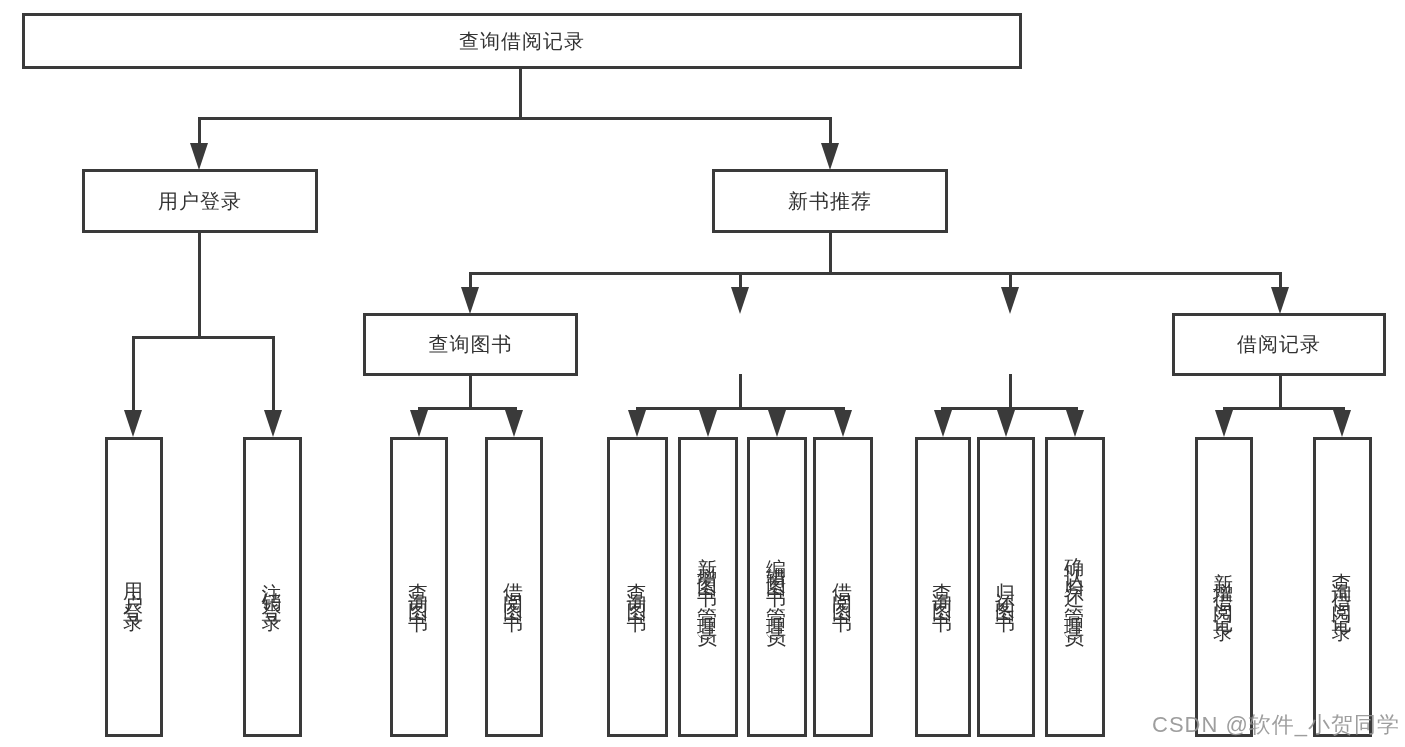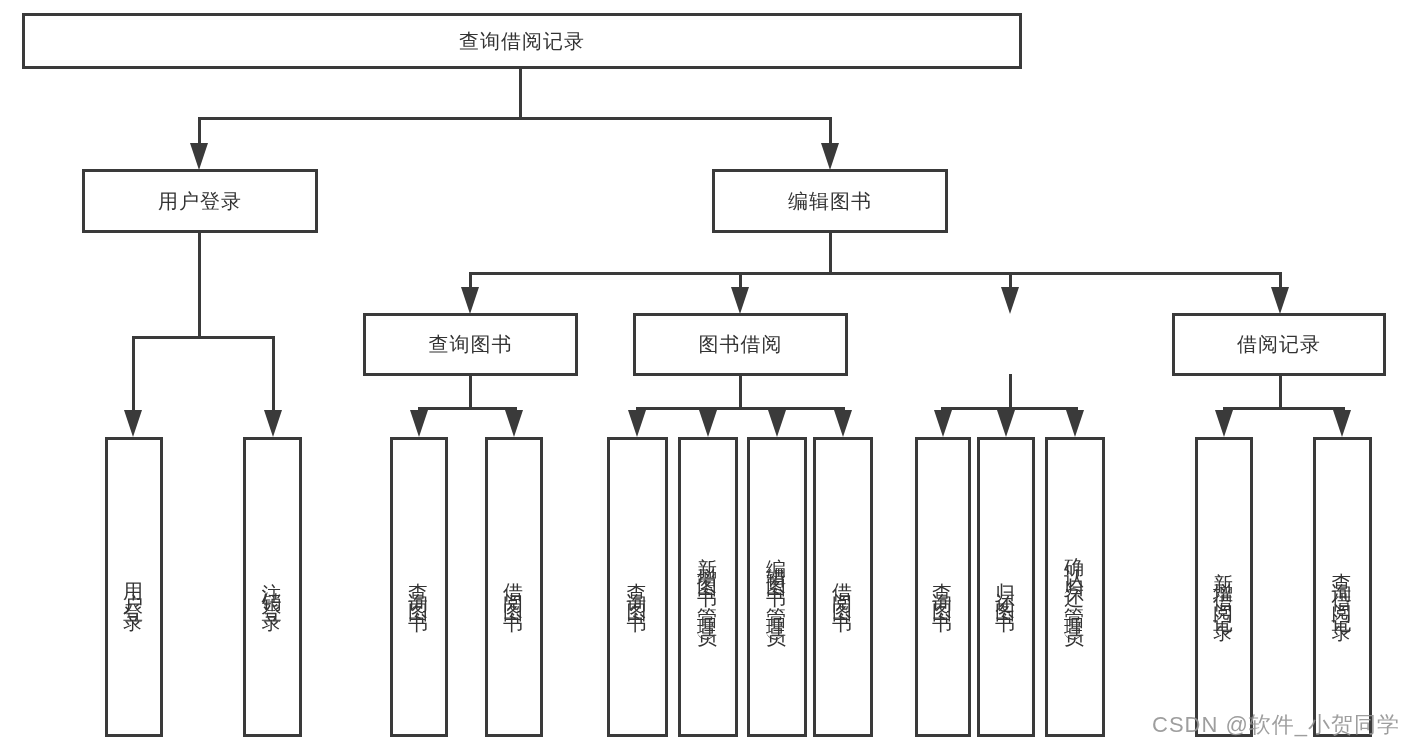--- a/index.html
+++ b/index.html
@@ -95,42 +95,41 @@
   <div class="node" id="n-root">查询借阅记录</div>
 
   <div class="vline" style="left:519px; top:66px;  height:52px;"></div>
   <div class="hline" style="left:198px; top:117px; width:634px;"></div>
   <div class="vline" style="left:198px; top:117px; height:28px;"></div>
   <div class="vline" style="left:829px; top:117px; height:28px;"></div>
   <div class="arrow" style="left:190px; top:143px;"></div>
   <div class="arrow" style="left:821px; top:143px;"></div>
 
   <div class="node" id="n-ul">用户登录</div>
-  <div class="node" id="n-bm">编辑图书</div>
+  <div class="node" id="n-bm">新书推荐</div>
 
   <div class="vline" style="left:198px; top:231px; height:107px;"></div>
   <div class="hline" style="left:132px; top:336px; width:143px;"></div>
   <div class="vline" style="left:132px; top:336px; height:76px;"></div>
   <div class="vline" style="left:272px; top:336px; height:76px;"></div>
   <div class="arrow" style="left:124px; top:410px;"></div>
   <div class="arrow" style="left:264px; top:410px;"></div>
 
   <div class="vline" style="left:829px; top:231px; height:44px;"></div>
   <div class="hline" style="left:469px; top:272px; width:813px;"></div>
   <div class="vline" style="left:469px;  top:272px; height:17px;"></div>
   <div class="vline" style="left:739px;  top:272px; height:17px;"></div>
   <div class="vline" style="left:1009px; top:272px; height:17px;"></div>
   <div class="vline" style="left:1279px; top:272px; height:17px;"></div>
   <div class="arrow" style="left:461px;  top:287px;"></div>
   <div class="arrow" style="left:731px;  top:287px;"></div>
   <div class="arrow" style="left:1001px; top:287px;"></div>
   <div class="arrow" style="left:1271px; top:287px;"></div>
 
   <div class="node" id="n-nb">查询图书</div>
-  <div class="node" id="n-bb">图书借阅</div>
   <div class="node" id="n-br">借阅记录</div>
 
   <div class="vline" style="left:469px; top:374px; height:35px;"></div>
   <div class="hline" style="left:418px; top:407px; width:99px;"></div>
   <div class="arrow" style="left:410px; top:410px;"></div>
   <div class="arrow" style="left:505px; top:410px;"></div>
 
   <div class="vline" style="left:739px; top:374px; height:35px;"></div>
   <div class="hline" style="left:636px; top:407px; width:209px;"></div>
   <div class="arrow" style="left:628px; top:410px;"></div>

